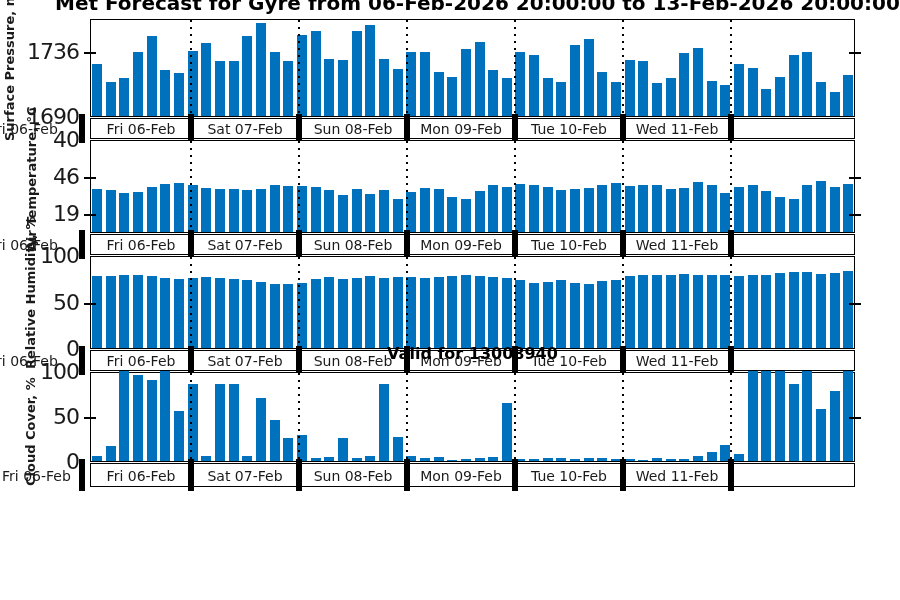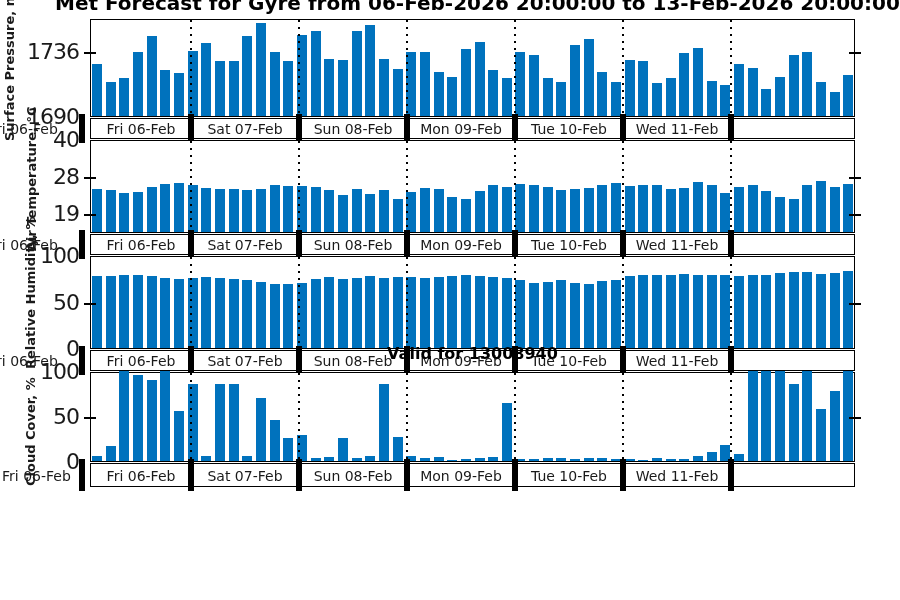--- a/index.html
+++ b/index.html
@@ -358,21 +358,21 @@
       <div class="daylab" style="left: 94px; top: 4px;">Sat 07-Feb</div>
       <div class="daylab" style="left: 202px; top: 4px;">Sun 08-Feb</div>
       <div class="daylab" style="left: 310px; top: 4px;">Mon 09-Feb</div>
       <div class="daylab" style="left: 418px; top: 4px;">Tue 10-Feb</div>
       <div class="daylab" style="left: 526px; top: 4px;">Wed 11-Feb</div>
     </div>
 
 <div class="tick" style="top: 104px;">1690</div>
     <div class="tick" style="top: 39px;">1736</div>
     <div class="tick" style="top: 201px;">19</div>
-    <div class="tick" style="top: 164px;">28</div>
+    <div class="tick" style="top: 164px;">46</div>
     <div class="tick" style="top: 127px;">40</div>
     <div class="tick" style="top: 336px;">0</div>
     <div class="tick" style="top: 290px;">50</div>
     <div class="tick" style="top: 243px;">100</div>
     <div class="tick" style="top: 449px;">0</div>
     <div class="tick" style="top: 404px;">50</div>
     <div class="tick" style="top: 359px;">100</div>
     <div class="clip" style="left: -11px; top: 121px;">Fri 06-Feb</div>
     <div class="clip" style="left: -11px; top: 237px;">Fri 06-Feb</div>
     <div class="clip" style="left: -11px; top: 353px;">Fri 06-Feb</div>

